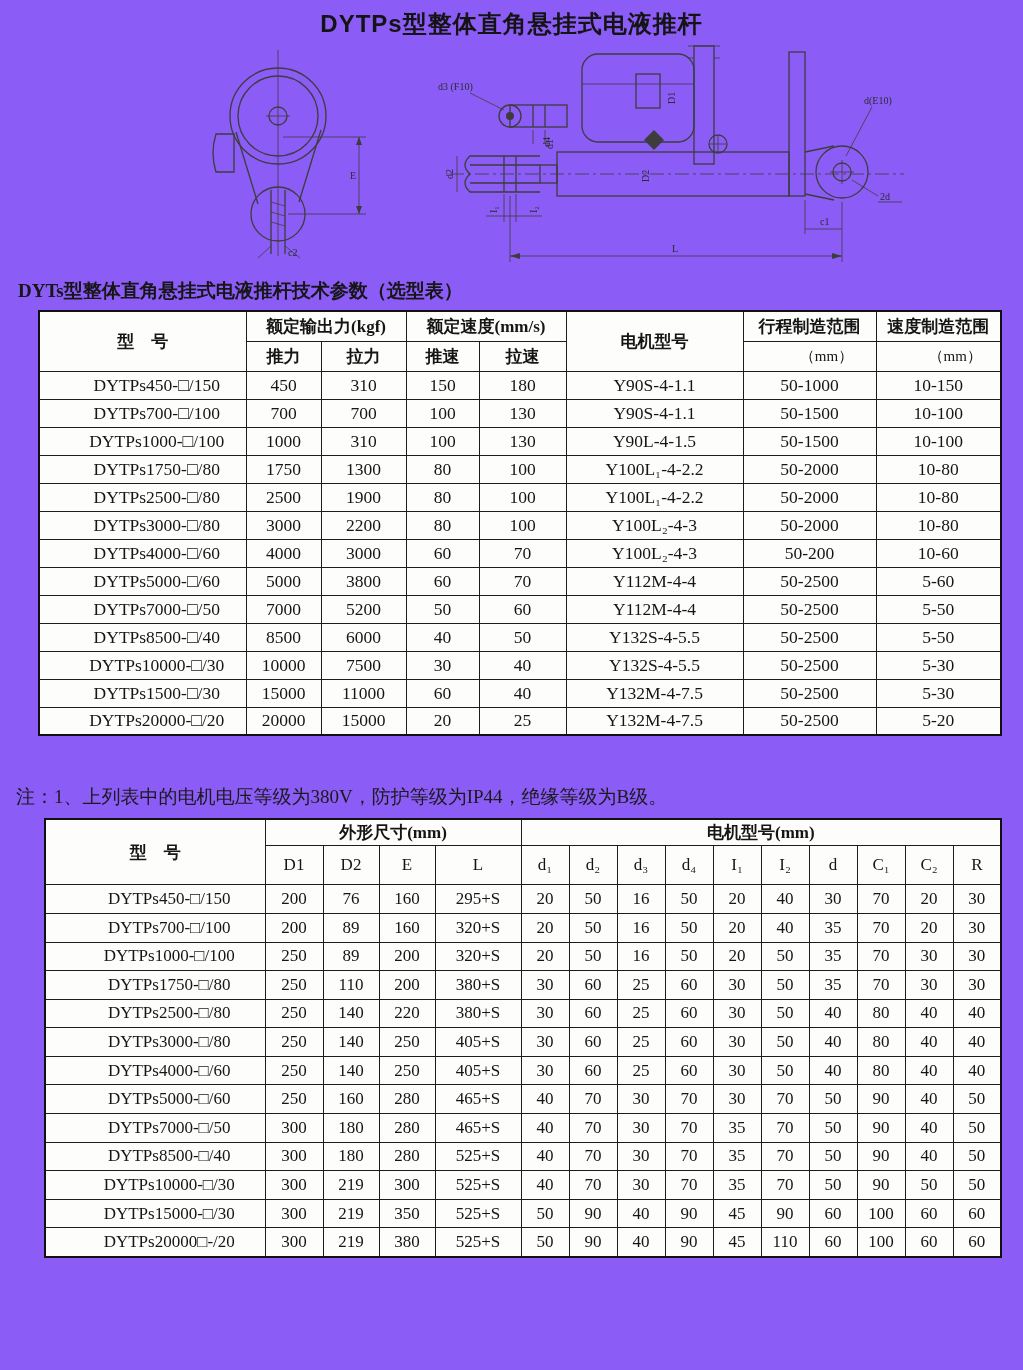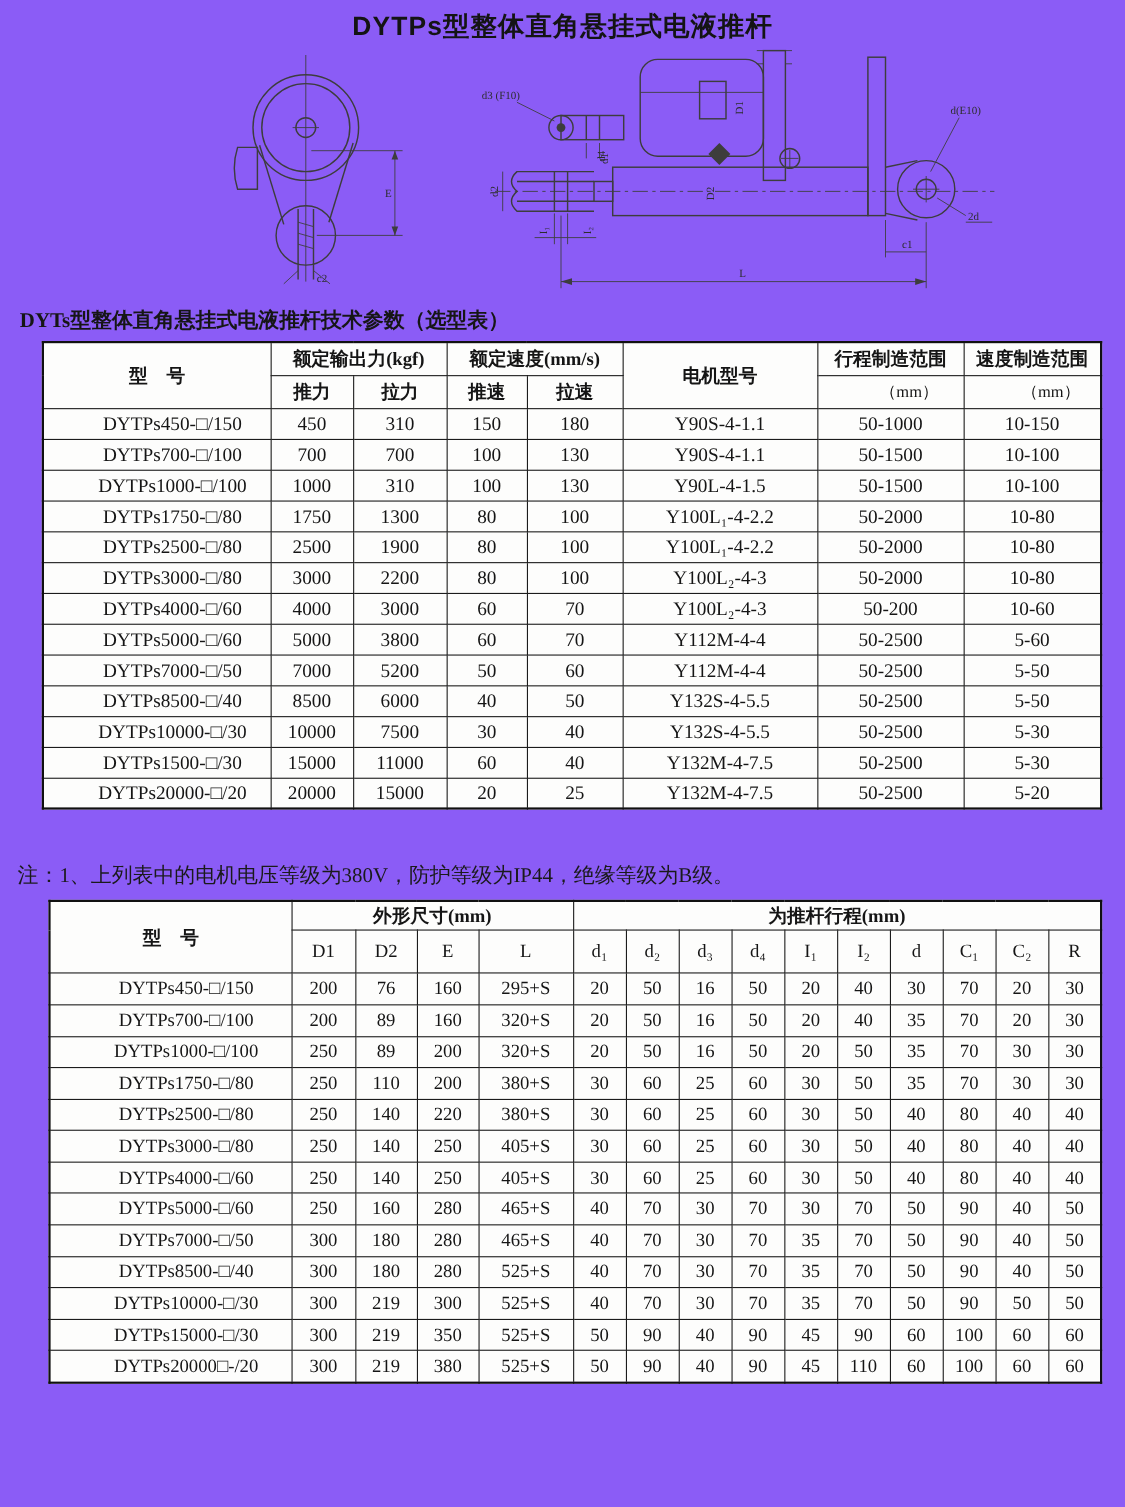--- a/index.html
+++ b/index.html
@@ -332,21 +332,21 @@
         <col style="width:48px">
         <col style="width:48px">
         <col style="width:48px">
       <col style="width:48px">
         <col style="width:48px">
     </colgroup>
     <thead>
       <tr class="grouprow">
         <th rowspan="2">型　号</th>
         <th colspan="4">外形尺寸(mm)</th>
-        <th colspan="10">为推杆行程(mm)</th>
+        <th colspan="10">电机型号(mm)</th>
       </tr>
       <tr class="subrow">
           <th>D1</th>
           <th>D2</th>
           <th>E</th>
           <th>L</th>
           <th>d₁</th>
           <th>d₂</th>
           <th>d₃</th>
           <th>d₄</th>

